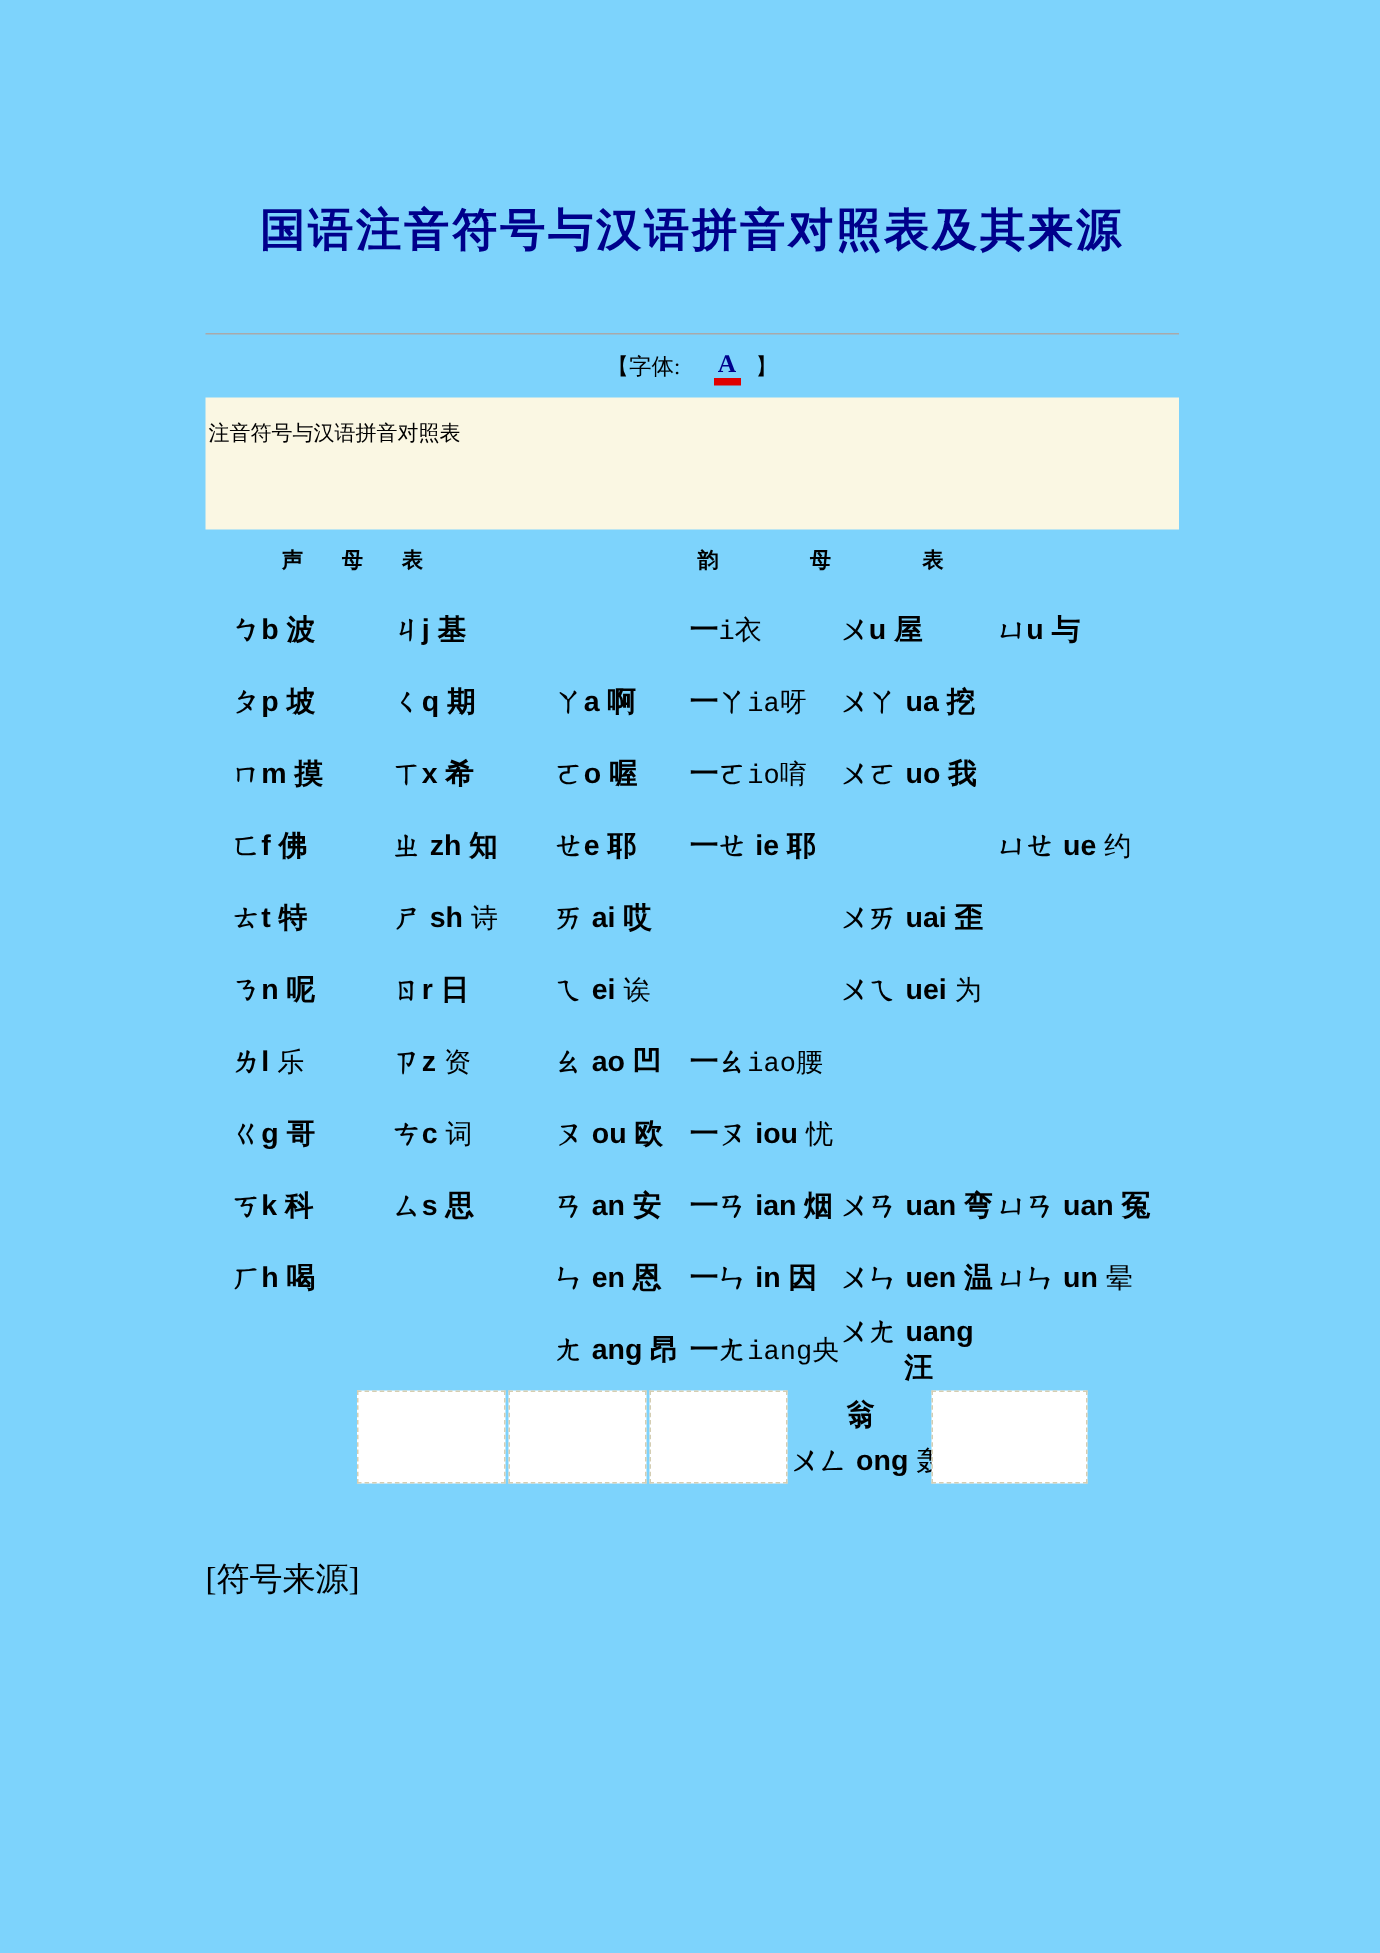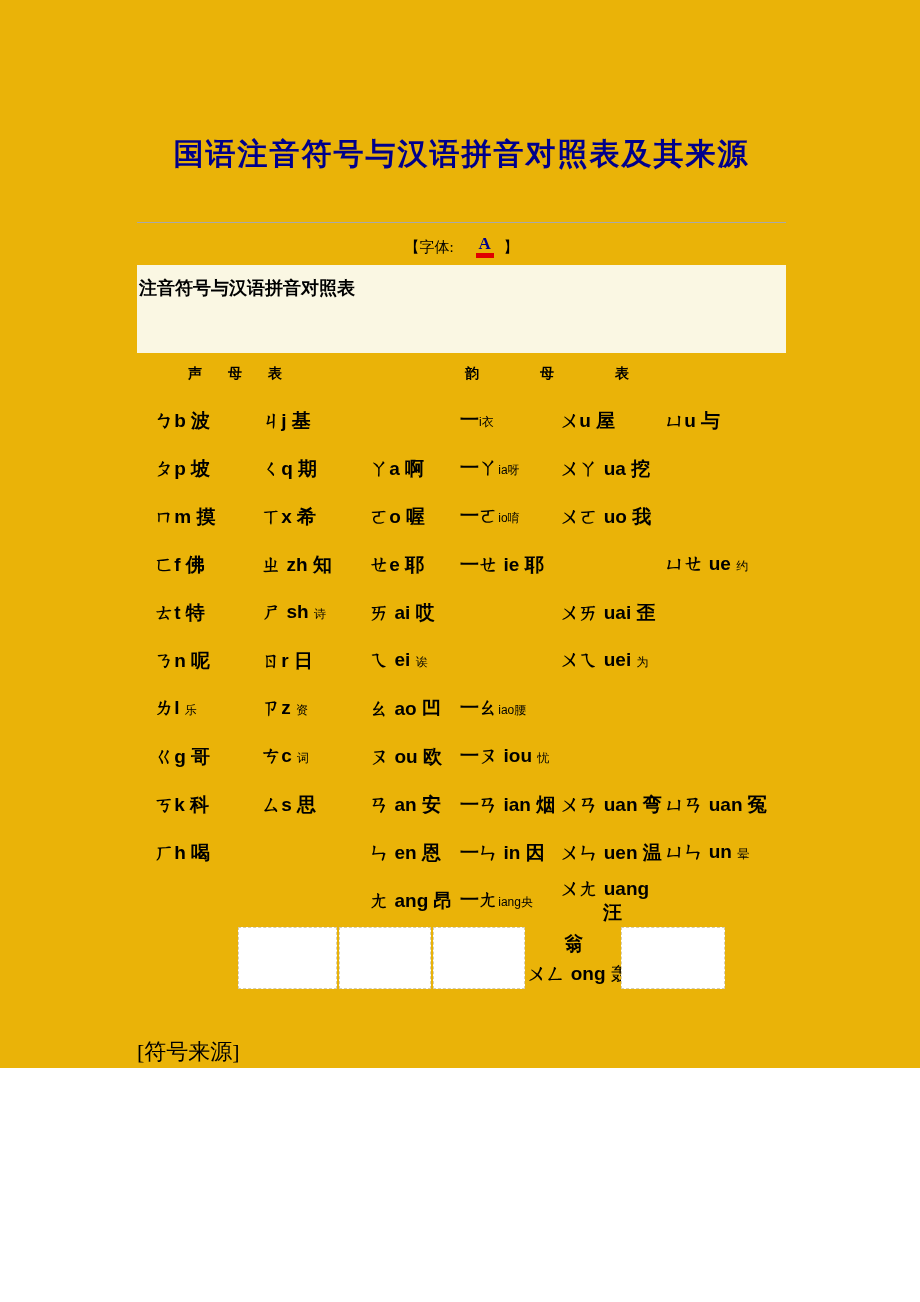--- a/index.html
+++ b/index.html
@@ -1,47 +1,47 @@
 <!DOCTYPE html>
 <html><head>
 <meta charset="utf-8">
 <style>
   html,body{margin:0;padding:0;background:#ffffff;}
-  .page{position:relative;width:920px;height:1068px;background:#eab308;overflow:hidden;
+  .page{position:relative;width:920px;height:1302px;background:#7dd3fc;overflow:hidden;
         font-family:"Liberation Sans",sans-serif;color:#000;}
   .content{position:absolute;left:137px;top:0;width:649px;}
 
   .doc-title{margin-top:136px;text-align:center;font-family:"Liberation Serif",serif;
              font-weight:bold;font-size:30px;letter-spacing:2px;color:#00008B;line-height:36px;}
 
   .divider{margin-top:50px;border-top:1px solid #a9a9a9;height:0;}
 
   .font-bar{margin-top:8px;height:28px;text-align:center;font-family:"Liberation Serif",serif;
             font-size:15px;line-height:28px;}
   .font-bar .bracket{vertical-align:middle;}
   .font-btn{display:inline-block;vertical-align:middle;margin:0 10px 0 22px;cursor:pointer;text-align:center;}
   .font-btn .letter{display:block;font-family:"Liberation Serif",serif;font-weight:bold;
                     font-size:17px;line-height:17px;color:#00008B;}
   .font-btn .underbar{display:block;width:18px;height:5px;background:#E00000;margin-top:1px;}
 
   .banner{margin-top:6px;height:66px;background:#FAF7E3;padding:11px 2px 11px 2px;box-sizing:content-box;}
-  .banner .sec-title{font-weight:bold;font-size:18px;line-height:24px;}
+  .banner .sec-title{font-weight:normal;font-size:14px;line-height:24px;}
 
   .tbl{margin-top:4px;}
   .tbl-head{position:relative;height:40px;font-weight:bold;font-size:14px;}
   .tbl-head .initials{position:absolute;left:51px;top:8px;letter-spacing:26px;}
   .tbl-head .finals{position:absolute;left:328px;top:8px;letter-spacing:61px;}
 
   #grid-rows{margin-left:18px;}
   .trow{display:grid;grid-template-columns:107px 108px 90px 100px 105px 125px;
         height:48px;align-items:center;}
   .trow:nth-child(12){height:62px;}
   .trow:nth-child(13){height:46px;}
   .tcell{font-weight:bold;font-size:19px;line-height:24px;white-space:nowrap;}
-  .tcell .light{font-family:Liberation Sans, sans-serif;font-weight:normal;font-size:12px;}
+  .tcell .light{font-family:Liberation Mono, monospace;font-weight:normal;font-size:18px;}
   .tcell .blockline{display:block;text-align:center;white-space:nowrap;}
 
   .boxes-row{margin-left:101px;margin-top:2px;display:flex;align-items:stretch;}
   .empty-box{height:62px;border:1px dashed #D5CEB2;background:#fff;margin-right:2px;box-sizing:border-box;}
   .empty-box.b1{width:99px;}
   .empty-box.b2{width:92px;}
   .empty-box.b3{width:92px;}
   .empty-box.b4{width:104px;margin-right:0;}
   .weng-cell{width:94px;font-weight:bold;font-size:19px;line-height:30px;padding-top:2px;}
   .weng-cell .wrapchar{display:block;text-align:center;}

